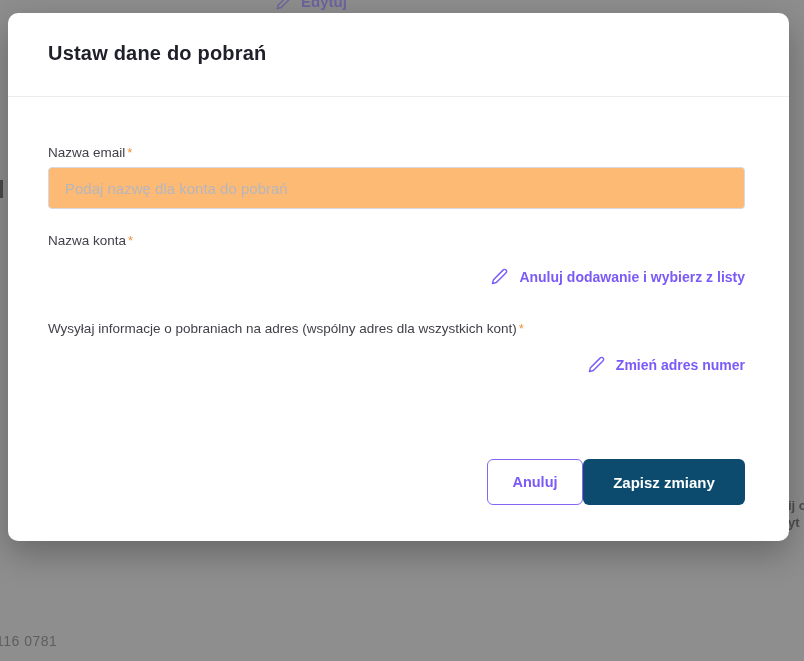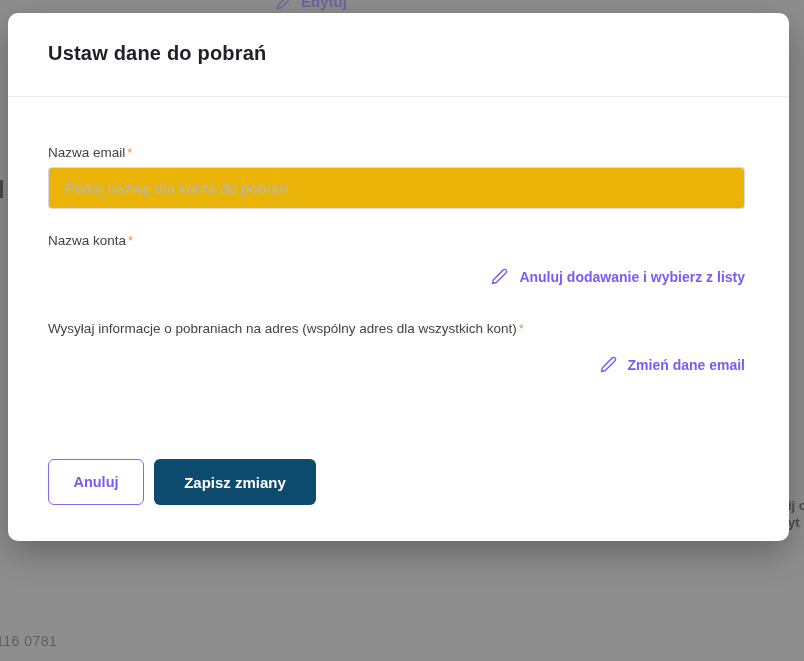--- a/index.html
+++ b/index.html
@@ -58,41 +58,41 @@
     font-size: 13.5px; color: #41414a; margin-bottom: 7px;
   }
   .req { color: #F0923C; margin-left: 2px; font-size: 13px; vertical-align: top; }
 
   .text-input {
     width: 100%; height: 42px;
     border: 1px solid #d8d8e0; border-radius: 4px;
     padding: 0 16px;
     font-family: "Liberation Sans", sans-serif;
     font-size: 15px; color: #4a4a52;
-    outline: none; background: #eab308;
+    outline: none; background: #fdba74;
   }
   .text-input::placeholder { color: #b6b6be; }
 
   .field-gap { margin-top: 24px; }
   .field-email { margin-top: 36px; }
 
   .link-row {
     margin-top: 20px;
     display: flex; justify-content: flex-end;
   }
   .edit-link {
     display: inline-flex; align-items: center; gap: 11px;
     color: #7A5AF8; font-size: 14px; font-weight: 600;
     text-decoration: none; cursor: pointer;
   }
   .edit-link svg { width: 17px; height: 17px; }
 
   .btn-row {
     margin-top: 86px;
-    display: flex; justify-content: flex-start; gap: 10px;
+    display: flex; justify-content: flex-end; 
   }
   .btn {
     height: 46px; border-radius: 6px; cursor: pointer;
     font-family: "Liberation Sans", sans-serif;
     display: inline-flex; align-items: center; justify-content: center;
   }
   .btn-outline {
     width: 96px;
     background: #fff; border: 1.5px solid #8465f8;
     color: #7A5AF8; font-size: 14.5px; font-weight: 600;
@@ -156,21 +156,21 @@
         <label class="field-label">
           <span>Wysyłaj informacje o pobraniach na adres (wspólny adres dla wszystkich kont)</span><span class="req">*</span>
         </label>
       </div>
 
       <div class="link-row">
         <a class="edit-link">
           <svg viewBox="0 0 24 24" fill="none" stroke="currentColor" stroke-width="2" stroke-linecap="round" stroke-linejoin="round">
             <path d="M17 3a2.85 2.85 0 1 1 4 4L7.5 20.5 2 22l1.5-5.5Z"></path>
           </svg>
-          <span>Zmień dane email</span>
+          <span>Zmień adres numer</span>
         </a>
       </div>
 
       <div class="btn-row">
         <button class="btn btn-outline">Anuluj</button>
         <button class="btn btn-primary">Zapisz zmiany</button>
       </div>
 
     </div>
   </div>

